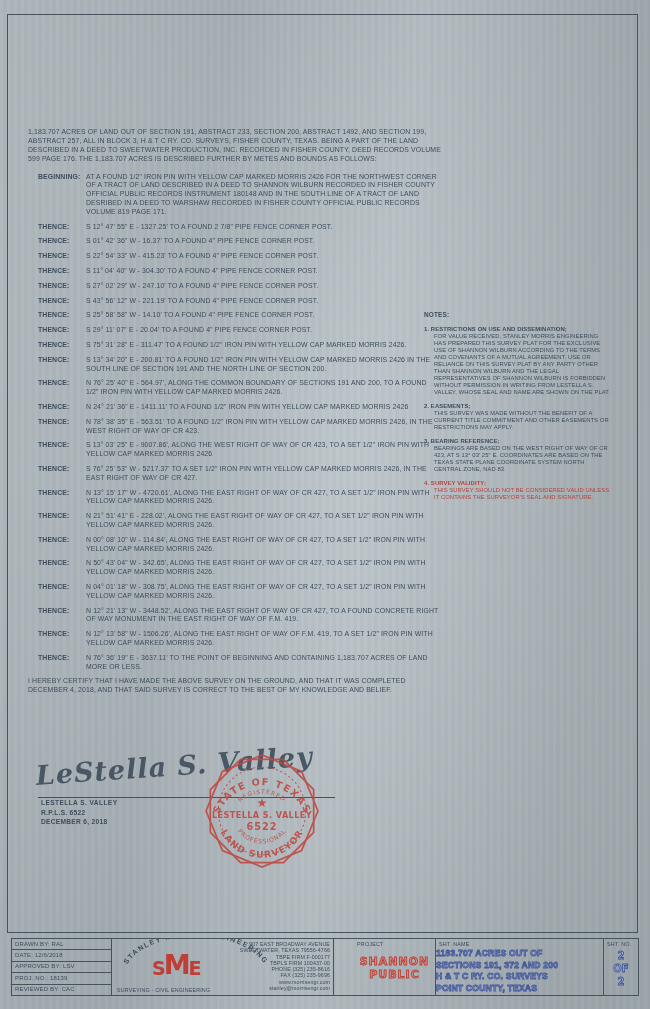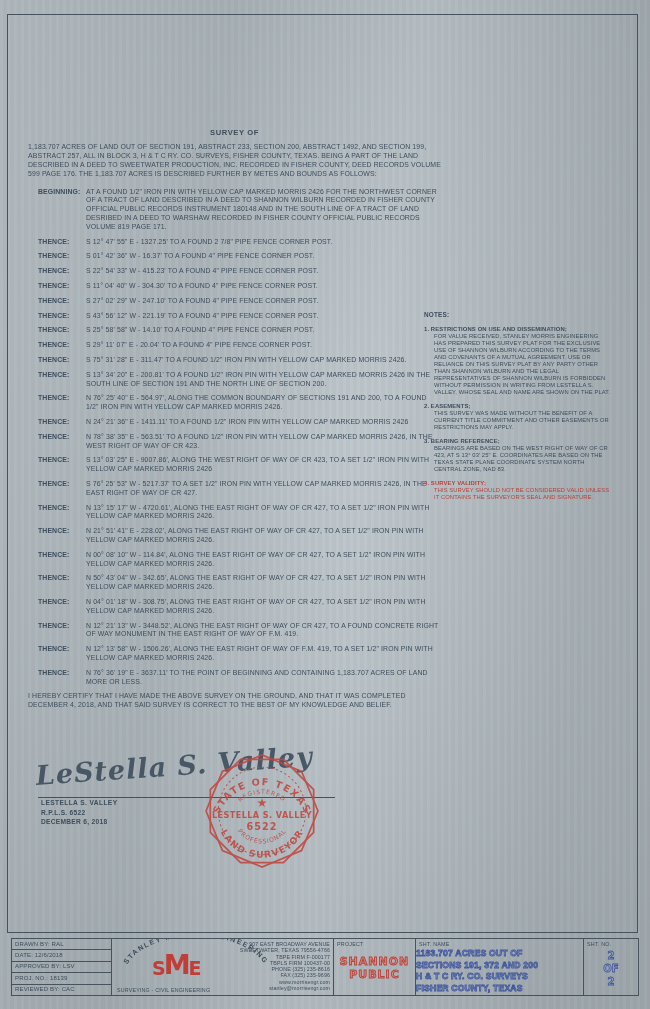--- a/index.html
+++ b/index.html
@@ -60,40 +60,39 @@
   .tb-row{flex:1;border-bottom:1px solid #46525c;font-size:6px;letter-spacing:.15px;padding:1.5px 0 0 3px;color:#3d4d5c;}
   .tb-row:last-child{border-bottom:none;}
   .tb-company{flex:0 0 222px;}
   .tb-arc{position:absolute;left:6px;top:0px;width:156px;height:30px;}
   .sme-logo{position:absolute;left:40px;top:12px;color:#bf3f38;font-family:"DejaVu Sans", sans-serif;font-weight:bold;line-height:1;display:flex;align-items:flex-end;}
   .sme-letter{font-size:19px;letter-spacing:-1px;}
   .sme-letter.big{font-size:27px;margin:0 -1px;}
   .tb-tagline{position:absolute;left:5px;bottom:2px;font-size:5.3px;letter-spacing:.2px;}
   .tb-address{position:absolute;right:3px;top:2px;text-align:right;font-size:5.3px;line-height:6.3px;letter-spacing:.1px;}
   .tb-label{position:absolute;left:3px;top:2px;font-size:5.4px;letter-spacing:.2px;}
-  .tb-project{flex:0 0 82px;}
+  .tb-project{flex:0 0 82px;margin-left:20px;}
   .project-name{position:absolute;left:0;right:0;top:16px;text-align:center;
     font-family:"DejaVu Sans", sans-serif;font-weight:bold;font-size:11px;line-height:13px;letter-spacing:1px;
     color:#d28a84;-webkit-text-stroke:.9px #b8443c;}
   .tb-sheetname{flex:0 0 168px;}
   .sheet-name-lines{position:absolute;left:0;right:0;top:9px;
     font-family:Liberation Sans, sans-serif;font-weight:bold;font-size:8.6px;line-height:11.5px;letter-spacing:.2px;
     color:#93a1c9;-webkit-text-stroke:.8px #42579a;}
   .tb-sheetno{flex:1;}
   .sheetno-lines{position:absolute;left:0;right:0;top:10px;text-align:center;
     font-family:"DejaVu Sans", sans-serif;font-weight:bold;font-size:10px;line-height:13px;
     color:#93a1c9;-webkit-text-stroke:.8px #42579a;}
 </style>
 </head>
 <body>
 
 <div class="main-border"></div>
 
 <div class="left-col">
-  <div class="doc-title">SURVEY OF</div>
   <div class="intro">1,183.707 ACRES OF LAND OUT OF SECTION 191, ABSTRACT 233, SECTION 200, ABSTRACT 1492, AND SECTION 199, ABSTRACT 257, ALL IN BLOCK 3, H &amp; T C RY. CO. SURVEYS, FISHER COUNTY, TEXAS. BEING A PART OF THE LAND DESCRIBED IN A DEED TO SWEETWATER PRODUCTION, INC. RECORDED IN FISHER COUNTY, DEED RECORDS VOLUME 599 PAGE 176. THE 1,183.707 ACRES IS DESCRIBED FURTHER BY METES AND BOUNDS AS FOLLOWS:</div>
   <div class="metes" id="metes">
       <div class="m-row">
         <span class="m-label">BEGINNING:</span>
         <span class="m-text">AT A FOUND 1/2" IRON PIN WITH YELLOW CAP MARKED MORRIS 2426 FOR THE NORTHWEST CORNER OF A TRACT OF LAND DESCRIBED IN A DEED TO SHANNON WILBURN RECORDED IN FISHER COUNTY OFFICIAL PUBLIC RECORDS INSTRUMENT 180148 AND IN THE SOUTH LINE OF A TRACT OF LAND DESRIBED IN A DEED TO WARSHAW RECORDED IN FISHER COUNTY OFFICIAL PUBLIC RECORDS VOLUME 819 PAGE 171.</span>
       </div>
       <div class="m-row">
         <span class="m-label">THENCE:</span>
         <span class="m-text">S 12° 47' 55" E - 1327.25' TO A FOUND 2 7/8" PIPE FENCE CORNER POST.</span>
       </div>
@@ -286,21 +285,21 @@
         <div class="pn-line">SHANNON</div>
         <div class="pn-line">PUBLIC</div>
       </div>
   </div>
   <div class="tb-col tb-sheetname">
     <div class="tb-label">SHT. NAME</div>
     <div class="sheet-name-lines" id="tb-sheetname-lines">
         <div class="sn-line">1183.707 ACRES OUT OF</div>
         <div class="sn-line">SECTIONS 191, 372 AND 200</div>
         <div class="sn-line">H &amp; T C RY. CO. SURVEYS</div>
-        <div class="sn-line">FISHER COUNTY, TEXAS</div>
+        <div class="sn-line">POINT COUNTY, TEXAS</div>
       </div>
   </div>
   <div class="tb-col tb-sheetno">
     <div class="tb-label">SHT. NO.</div>
     <div class="sheetno-lines" id="tb-sheetno">
         <div class="sno-line">2</div>
         <div class="sno-line">OF</div>
         <div class="sno-line">2</div>
       </div>
   </div>

